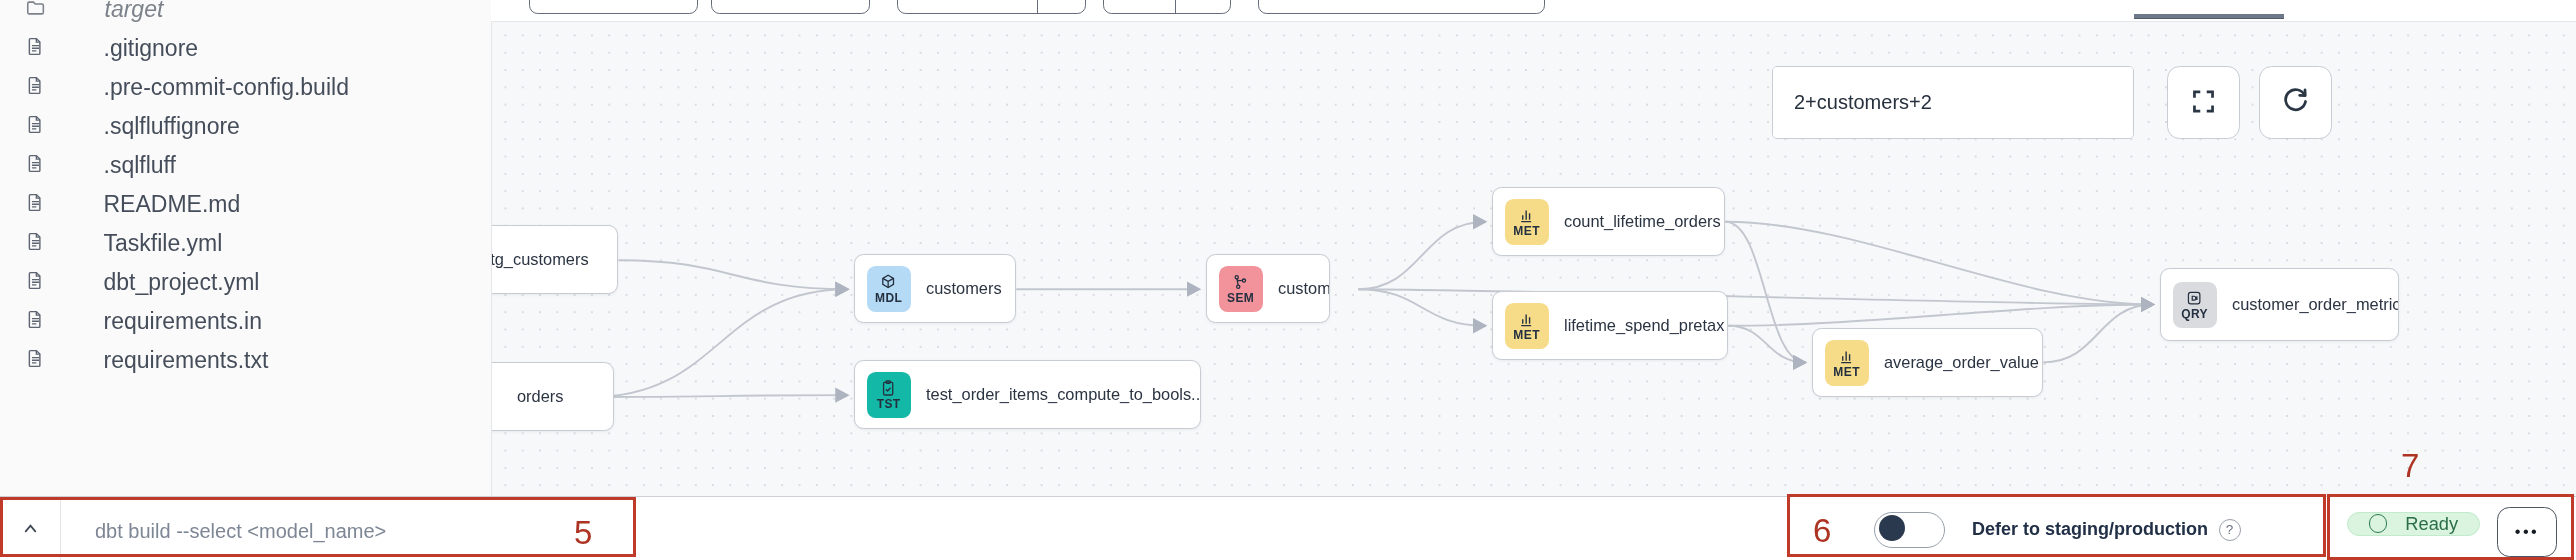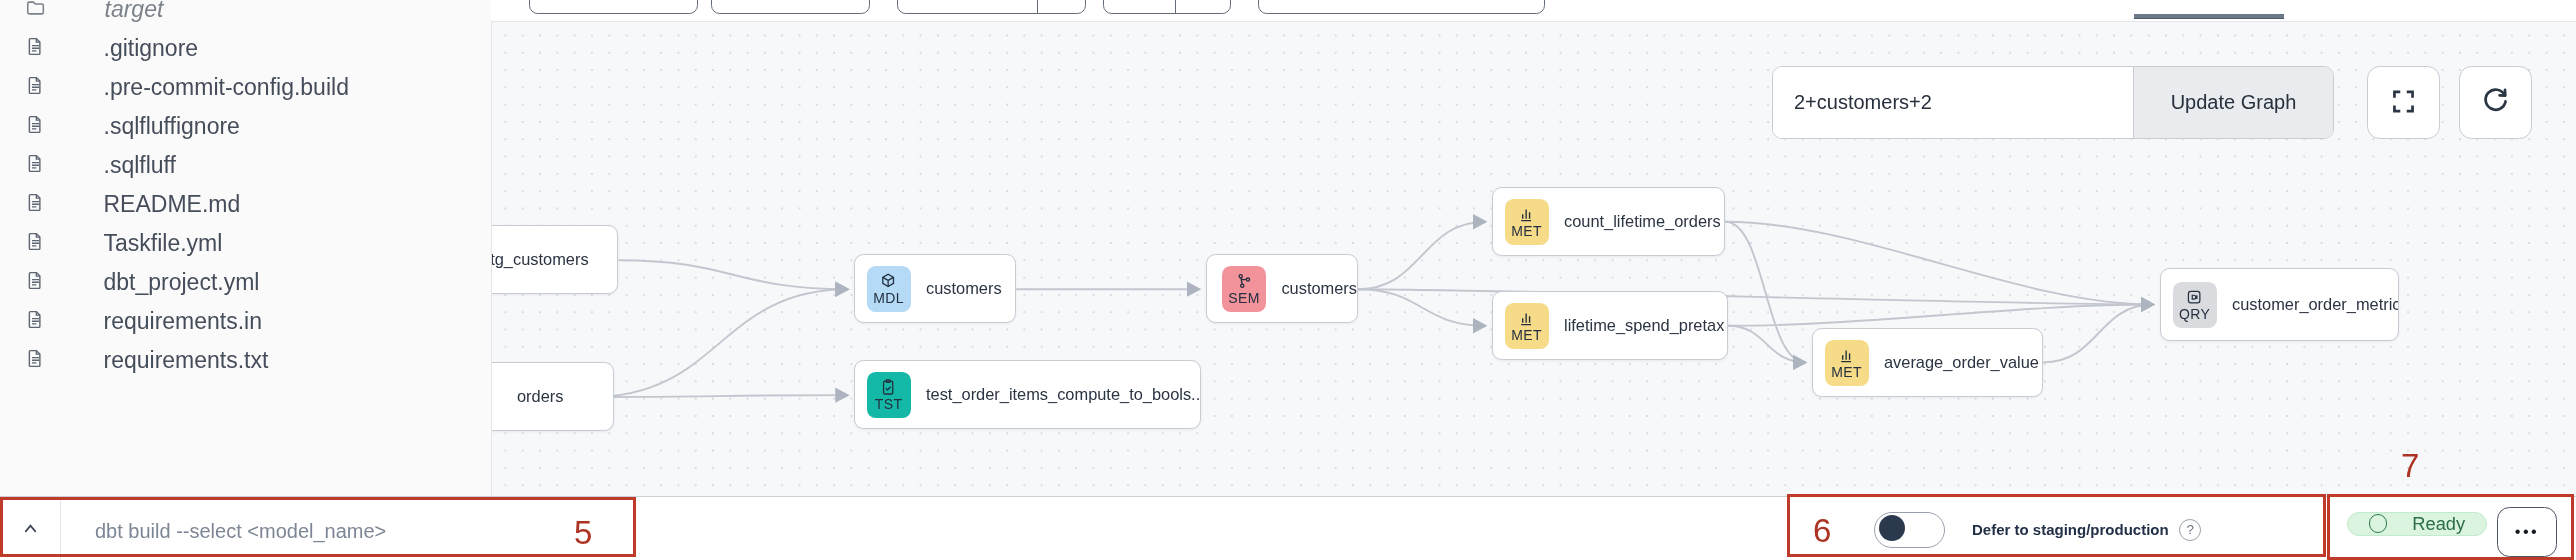--- a/index.html
+++ b/index.html
@@ -22,21 +22,21 @@
     background:#fff;border:1.4px solid #c7cbd2;border-radius:9.6px;
     box-shadow:0 1px 2.9px rgba(30,40,60,.07);padding-left:11.6px;box-sizing:border-box;z-index:3;
   }
   .node.nobadge{padding-left:67px;}
   .node-label{font-size:16.4px;font-weight:500;color:#2b3442;white-space:nowrap;overflow:hidden;}
   .badge{
     width:44px;height:46px;border-radius:8.7px;flex:0 0 auto;
     display:flex;flex-direction:column;align-items:center;justify-content:center;gap:1px;
   }
   .badge svg{display:block;}
-  .badge-label{font-size:14px;font-weight:400;color:#243040;letter-spacing:0.4px;line-height:1;}
+  .badge-label{font-size:12px;font-weight:700;color:#243040;letter-spacing:0.4px;line-height:1;}
   
   .sidebar{
     position:absolute;left:0;top:0;width:491px;height:496px;background:#fafafa;
     border-right:1px solid #e4e6e9;z-index:6;overflow:hidden;
   }
   .filetree{position:absolute;left:0;top:-9.6px;width:100%;}
   .file-row{display:flex;align-items:center;gap:13.5px;height:39px;padding-left:25px;cursor:pointer;}
   .file-row .fname{font-size:23px;color:#454d5a;margin-left:44px;}
   .file-row.muted .fname{color:#7b828a;font-style:italic;}
   
@@ -49,21 +49,21 @@
     border-radius:8.7px;box-sizing:border-box;
   }
   .cutbtn .split{position:absolute;top:0;bottom:0;width:0;border-left:1.9px solid #646c79;}
   .tab-indicator{
     position:absolute;left:1643px;top:13.5px;width:150px;height:4.8px;
     background:#6d7888;border-bottom:1.9px solid #515c6d;z-index:8;
   }
   
   .graph-controls{position:absolute;left:1772px;top:66px;z-index:4;display:flex;align-items:stretch;}
   .selector-group{
-    display:flex;height:73px;border:1.9px solid #c8ccd3;border-radius:10px;overflow:hidden;
+    display:flex;height:73px;border:1.9px solid #c8ccd3;border-radius:5px;overflow:hidden;
     background:#fff;box-sizing:border-box;
   }
   .selector-input{
     width:339px;border:none;outline:none;background:#fff;padding:0 0 0 21px;
     font-family:"Liberation Sans",sans-serif;font-size:20px;color:#27303d;
   }
   .update-btn{
     width:200px;background:#e9ebee;border:none;border-left:1.9px solid #c8ccd3;
     font-family:"Liberation Sans",sans-serif;font-size:20px;font-weight:500;color:#27303d;cursor:pointer;
   }
@@ -87,29 +87,29 @@
     position:absolute;left:93px;top:13.5px;width:501px;height:39px;border:none;outline:none;background:transparent;
     font-family:"Liberation Sans",sans-serif;font-size:20px;color:#3c4350;
   }
   .command-input::placeholder{color:#7d8694;opacity:1;}
   .defer-group{position:absolute;left:1874px;top:0;height:65px;display:flex;align-items:center;gap:0;}
   .toggle{
     position:relative;width:71px;height:36px;border:1.9px solid #98a0ac;border-radius:18.3px;
     background:#fff;box-sizing:border-box;cursor:pointer;flex:0 0 auto;
   }
   .toggle .knob{position:absolute;left:3.9px;top:2.9px;width:26px;height:26px;border-radius:50%;background:#2b394e;}
-  .defer-label{margin-left:27px;font-size:15px;font-weight:700;color:#223047;white-space:nowrap;}
+  .defer-label{margin-left:27px;font-size:18px;font-weight:700;color:#223047;white-space:nowrap;}
   .help-icon{
     margin-left:10.6px;width:22px;height:22px;border:1.7px solid #9aa1ab;border-radius:50%;
     display:flex;align-items:center;justify-content:center;font-size:13.5px;color:#6a7280;
     box-sizing:border-box;cursor:pointer;flex:0 0 auto;
   }
   .status-badge{
     position:absolute;left:2347px;top:14.5px;height:24px;padding:0 21px;border-radius:20px;
-    background:#daf4df;border:1.4px solid #c2ebcc;display:flex;align-items:center;gap:25px;
+    background:#daf4df;border:1.4px solid #c2ebcc;display:flex;align-items:center;gap:18px;
     box-sizing:border-box;cursor:pointer;
   }
   .status-ring{width:18.3px;height:18.3px;border:1.9px solid #2e7a50;border-radius:50%;box-sizing:border-box;}
   .status-text{font-size:18.3px;font-weight:500;color:#2b6e48;}
   .more-btn{
     position:absolute;left:2497px;top:9.6px;width:60px;height:50px;background:#fff;
     border:1.9px solid #4c5562;border-radius:12.5px;cursor:pointer;display:flex;align-items:center;justify-content:center;
     box-sizing:border-box;
   }
   .more-dots::before{content:"•••";font-size:16.4px;letter-spacing:2.4px;color:#151a21;line-height:1;}
@@ -169,21 +169,21 @@
       <div class="badge" style="background: #14b8a6;">
         <svg width="18.3" height="18.3" viewBox="0 0 24 24" fill="none" stroke="#243040" stroke-width="1.7">
           <rect x="6" y="4" width="12" height="17" rx="2"></rect>
           <rect x="9.3" y="2.4" width="5.4" height="3.2" rx="1"></rect>
           <path d="M9 13.5l2.2 2.2 4-4.2"></path>
         </svg>
         <span class="badge-label">TST</span>
       </div>
       <span class="node-label">test_order_items_compute_to_bools...</span>
     </div>
-    <div class="node" style="left: 1206px; top: 254px; width: 152px; height: 69px; justify-content: flex-end;">
+    <div class="node" style="left: 1206px; top: 254px; width: 124px; height: 69px;">
       <div class="badge" style="background: rgb(242, 147, 155);">
         <svg width="18.3" height="18.3" viewBox="0 0 24 24" fill="none" stroke="#243040" stroke-width="1.7">
           <circle cx="7.5" cy="5.5" r="2.1"></circle>
           <circle cx="17" cy="10" r="2.1"></circle>
           <circle cx="9.5" cy="18" r="2.1"></circle>
           <path d="M7.5 7.6c.5 3.5 4 2 7.4 2.2M8 7.5c.3 4.5 1 6.5 1.4 8.4"></path>
         </svg>
         <span class="badge-label">SEM</span>
       </div>
       <span class="node-label">customers</span>
@@ -223,21 +223,20 @@
         </svg>
         <span class="badge-label">QRY</span>
       </div>
       <span class="node-label">customer_order_metrics</span>
     </div>
   </div>
 
 <div class="graph-controls">
   <div class="selector-group">
     <input class="selector-input" type="text" value="2+customers+2" style="">
-    <button class="update-btn">Update Graph</button>
   </div>
   <button class="icon-btn fullscreen-btn">
     <span>
       <svg width="31" height="31" viewBox="0 0 24 24" fill="none" stroke="#2b3644" stroke-width="2.1">
         <path d="M9.5 4.5H5v4.5"></path>
           <path d="M14.5 4.5H19v4.5"></path>
           <path d="M9.5 19.5H5V15"></path>
           <path d="M14.5 19.5H19V15"></path>
       </svg>
     </span>

